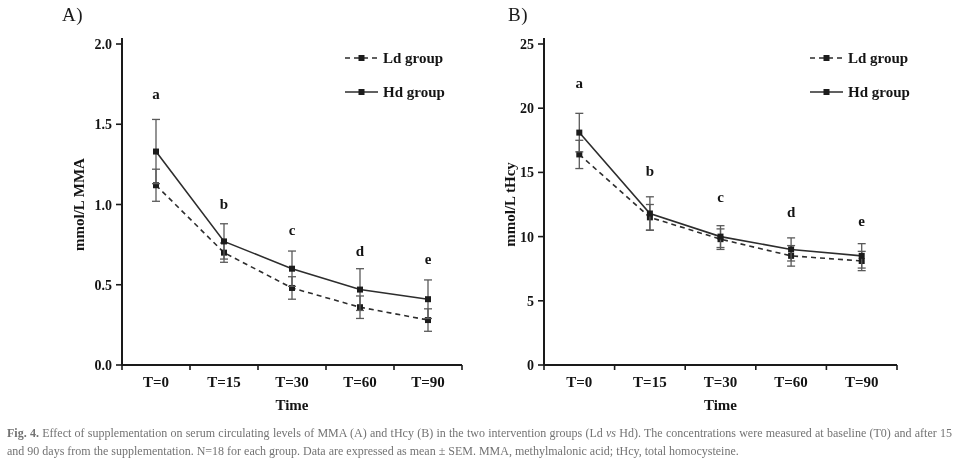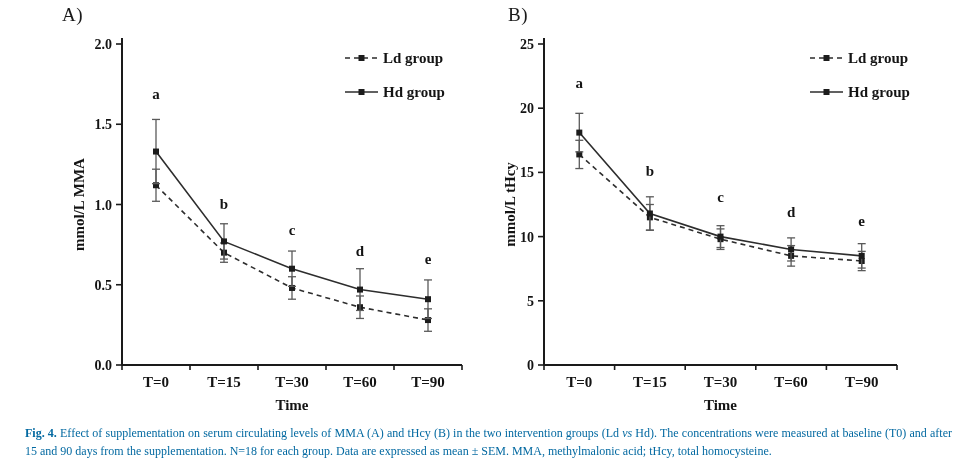--- a/index.html
+++ b/index.html
@@ -16,23 +16,22 @@
     font-size:19px;font-weight:400;color:#1a1a1a;
     letter-spacing:0.5px;
   }
   #panel-label-a{left:62px;}
   #panel-label-b{left:508px;}
   .chart-svg{position:absolute;top:0;}
   #chart-a{left:0;}
   #chart-b{left:480px;}
   #caption{
     position:absolute;left:7px;right:7px;top:424px;
-    font-size:12px;line-height:18px;color:#0369a1;
+    font-size:12px;line-height:18px;color:#737373;
     text-align:justify;
-    margin-left:18px;
   }
   #caption .fig-prefix{font-weight:bold;}
   #caption .seg-italic{font-style:italic;}
   svg text{font-family:"Liberation Serif","DejaVu Serif",serif;}
 </style>
 </head>
 <body>
 
 <div id="figure">
   <div class="panel-label" id="panel-label-a">A)</div>

